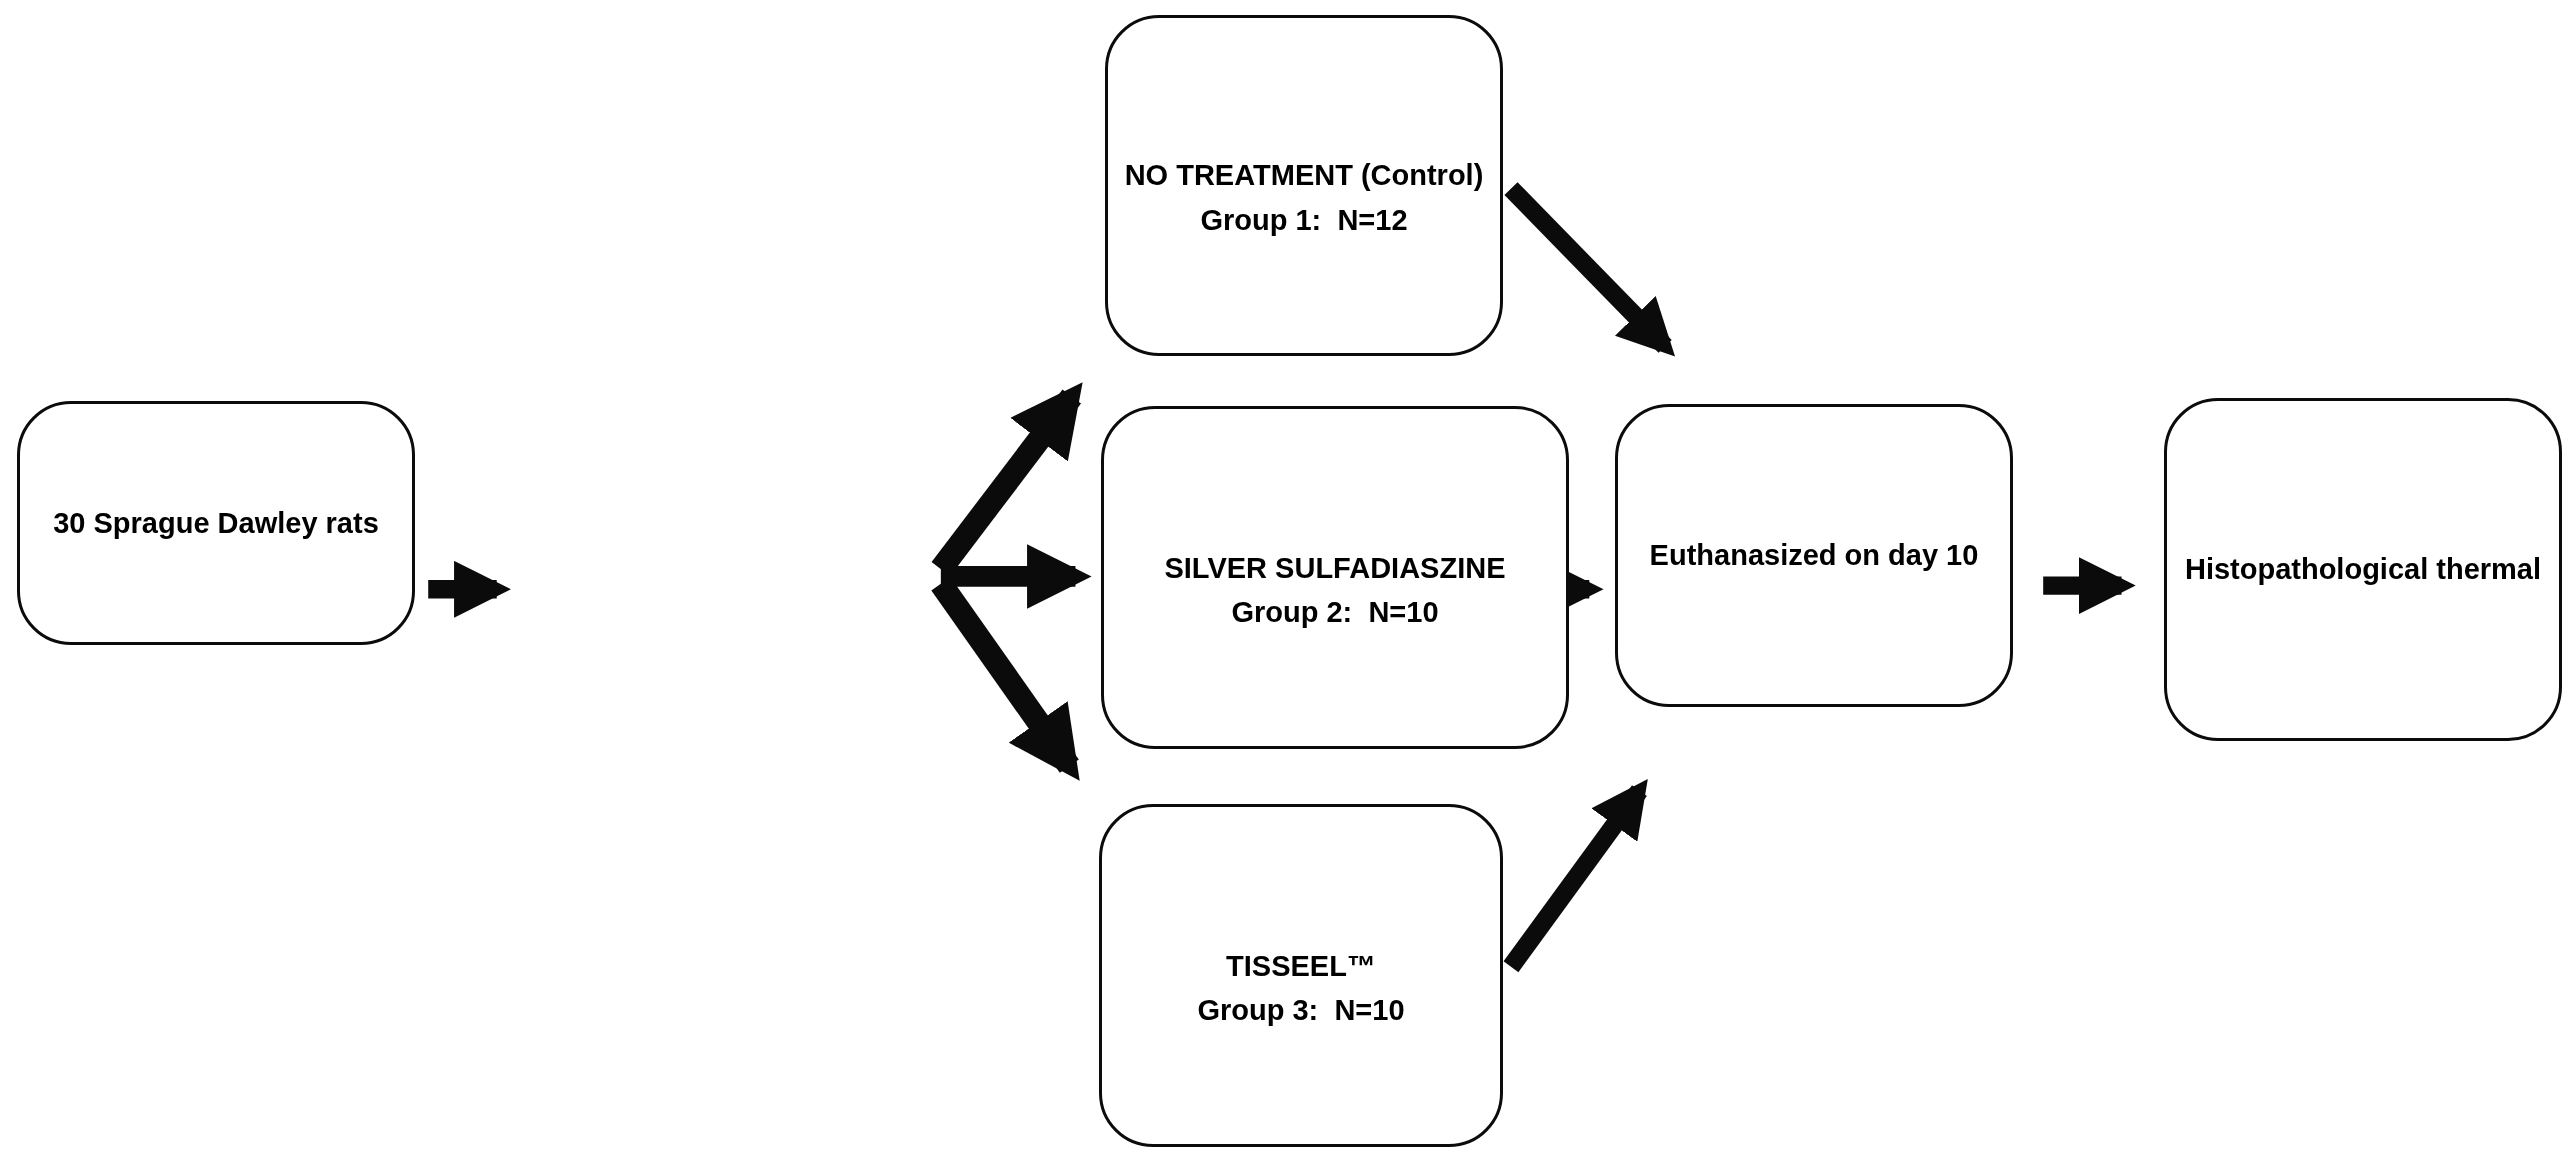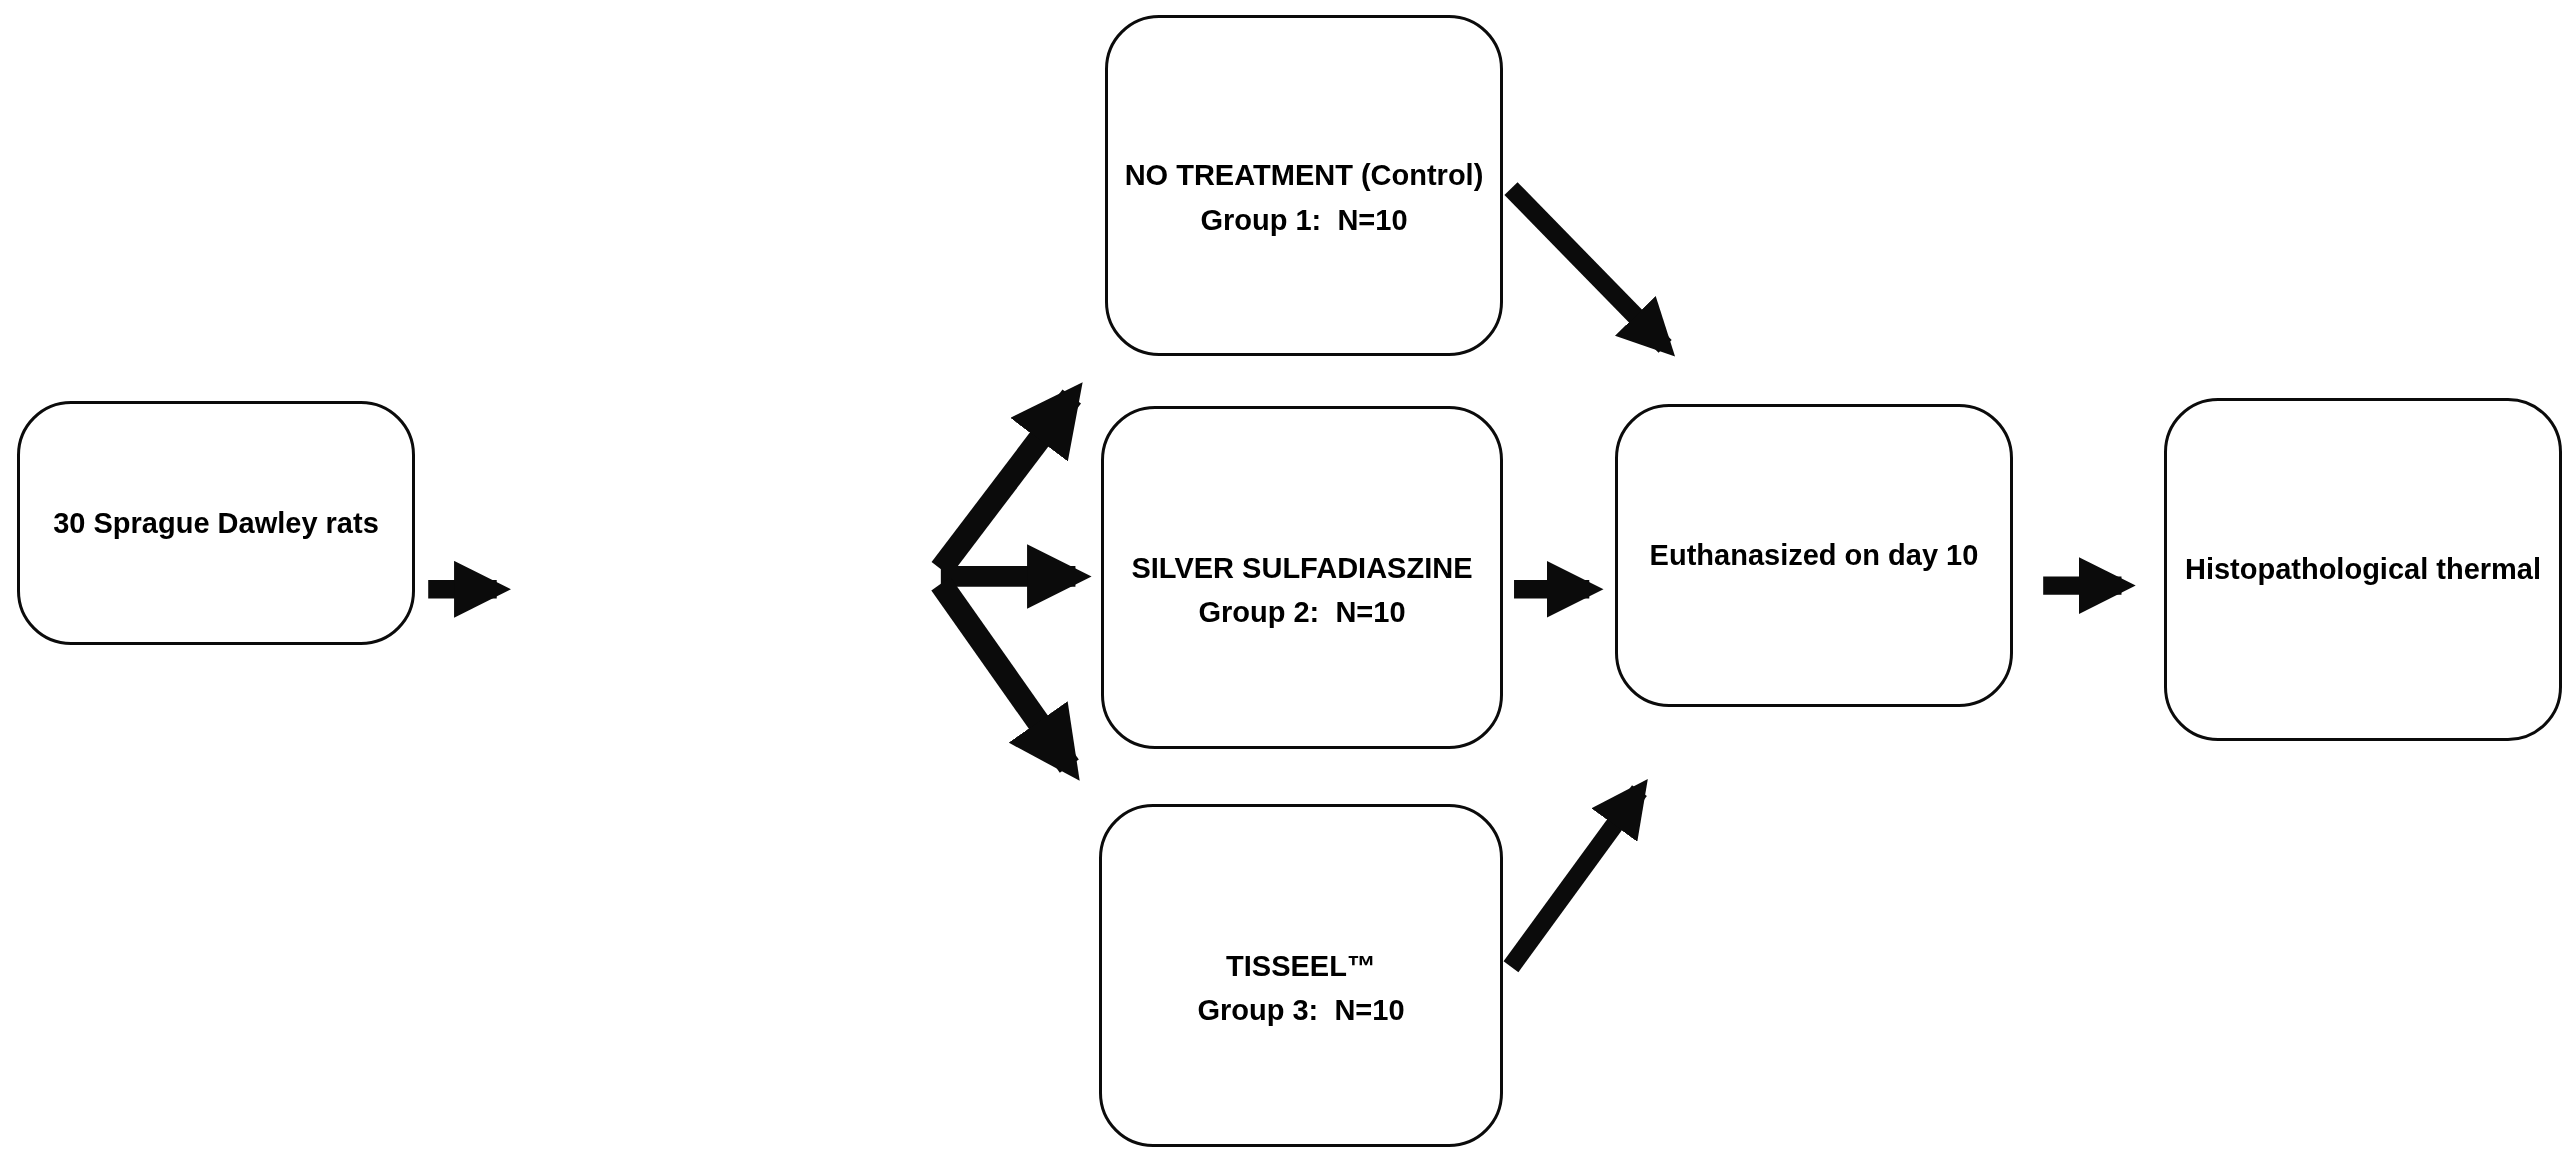--- a/index.html
+++ b/index.html
@@ -75,24 +75,24 @@
     <line x1="3340" y1="957" x2="3468" y2="957" stroke="#0b0b0b" stroke-width="30" marker-end="url(#ah)"></line>
   </svg>
 
   <div class="node" style="left:17px; top:401px; width:398px; height:244px;">
     <div class="line">30 Sprague Dawley rats</div>
   </div>
 
 
   <div class="node node--low" style="left:1105px; top:14.7px; width:398px; height:341px;">
     <div class="line">NO TREATMENT (Control)</div>
-    <div class="line">Group 1:  N=10</div>
+    <div class="line">Group 1:  N=12</div>
   </div>
 
-  <div class="node node--low" style="left:1101px; top:406px; width:402px; height:343px;">
+  <div class="node node--low" style="left:1101px; top:406px; width:468px; height:343px;">
     <div class="line">SILVER SULFADIASZINE</div>
     <div class="line">Group 2:  N=10</div>
   </div>
 
   <div class="node node--low" style="left:1099px; top:804px; width:404px; height:343px;">
     <div class="line">TISSEEL™</div>
     <div class="line">Group 3:  N=10</div>
   </div>
 
   <div class="node" style="left:1615px; top:404px; width:398px; height:303px;">

